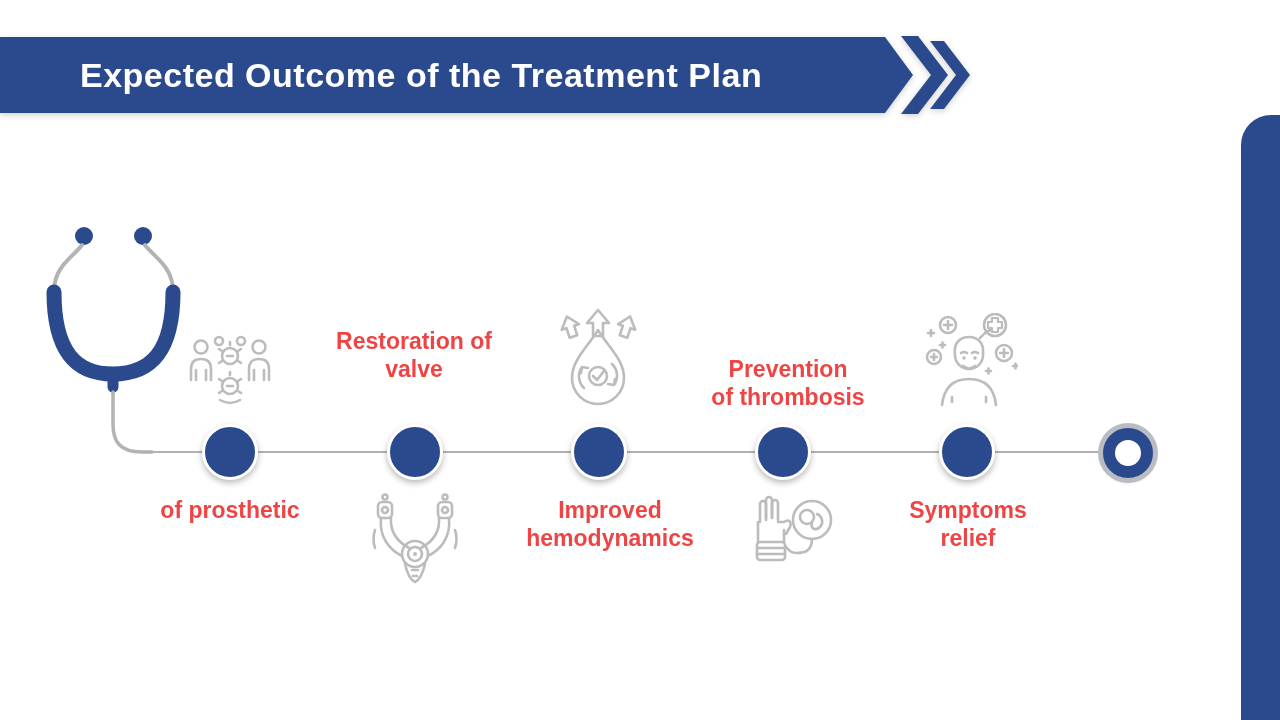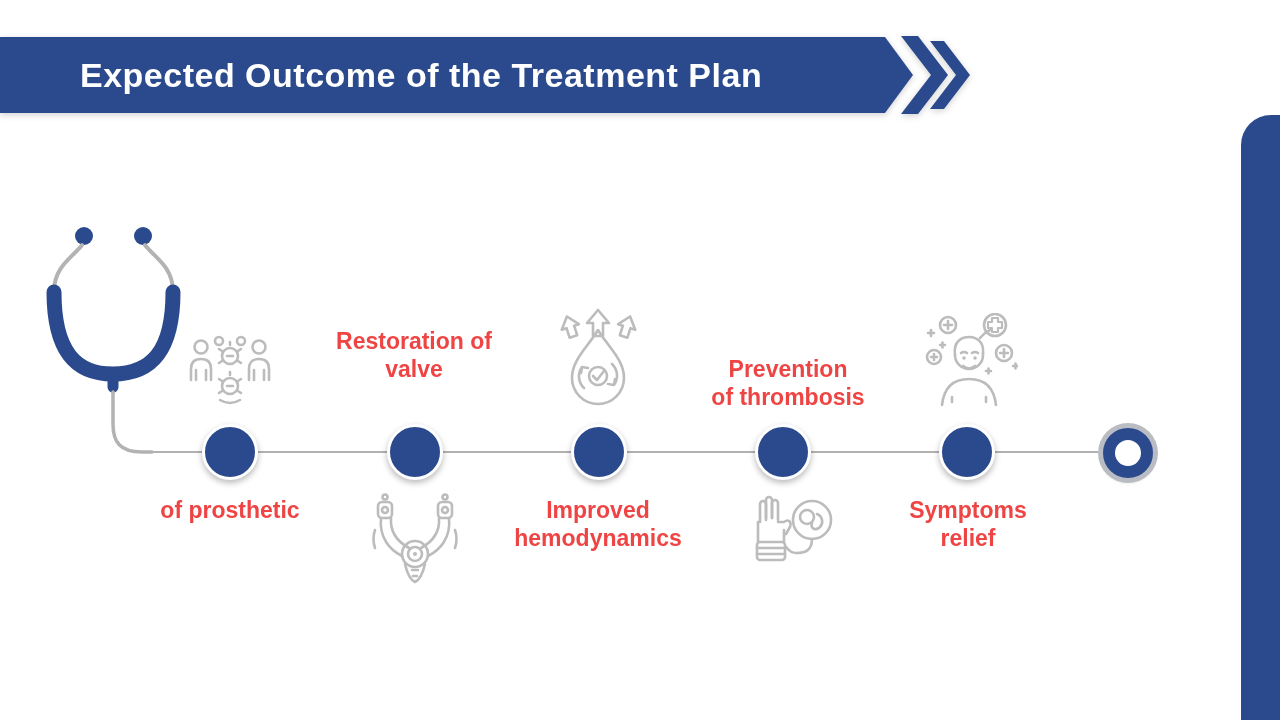--- a/index.html
+++ b/index.html
@@ -172,21 +172,21 @@
 
   <div class="label" style="left:120px;top:496px;width:220px">
     <div>of prosthetic</div>
   </div>
 
   <div class="label" style="left:294px;top:327px;width:240px">
     <div>Restoration of</div>
     <div>valve</div>
   </div>
 
-  <div class="label" style="left:478px;top:496px;width:240px">
+  <div class="label" style="left:490px;top:496px;width:240px">
     <div>Improved</div>
     <div>hemodynamics</div>
   </div>
 
   <div class="label" style="left:678px;top:355px;width:220px">
     <div>Prevention</div>
     <div>of thrombosis</div>
   </div>
 
   <div class="label" style="left:858px;top:496px;width:220px">

